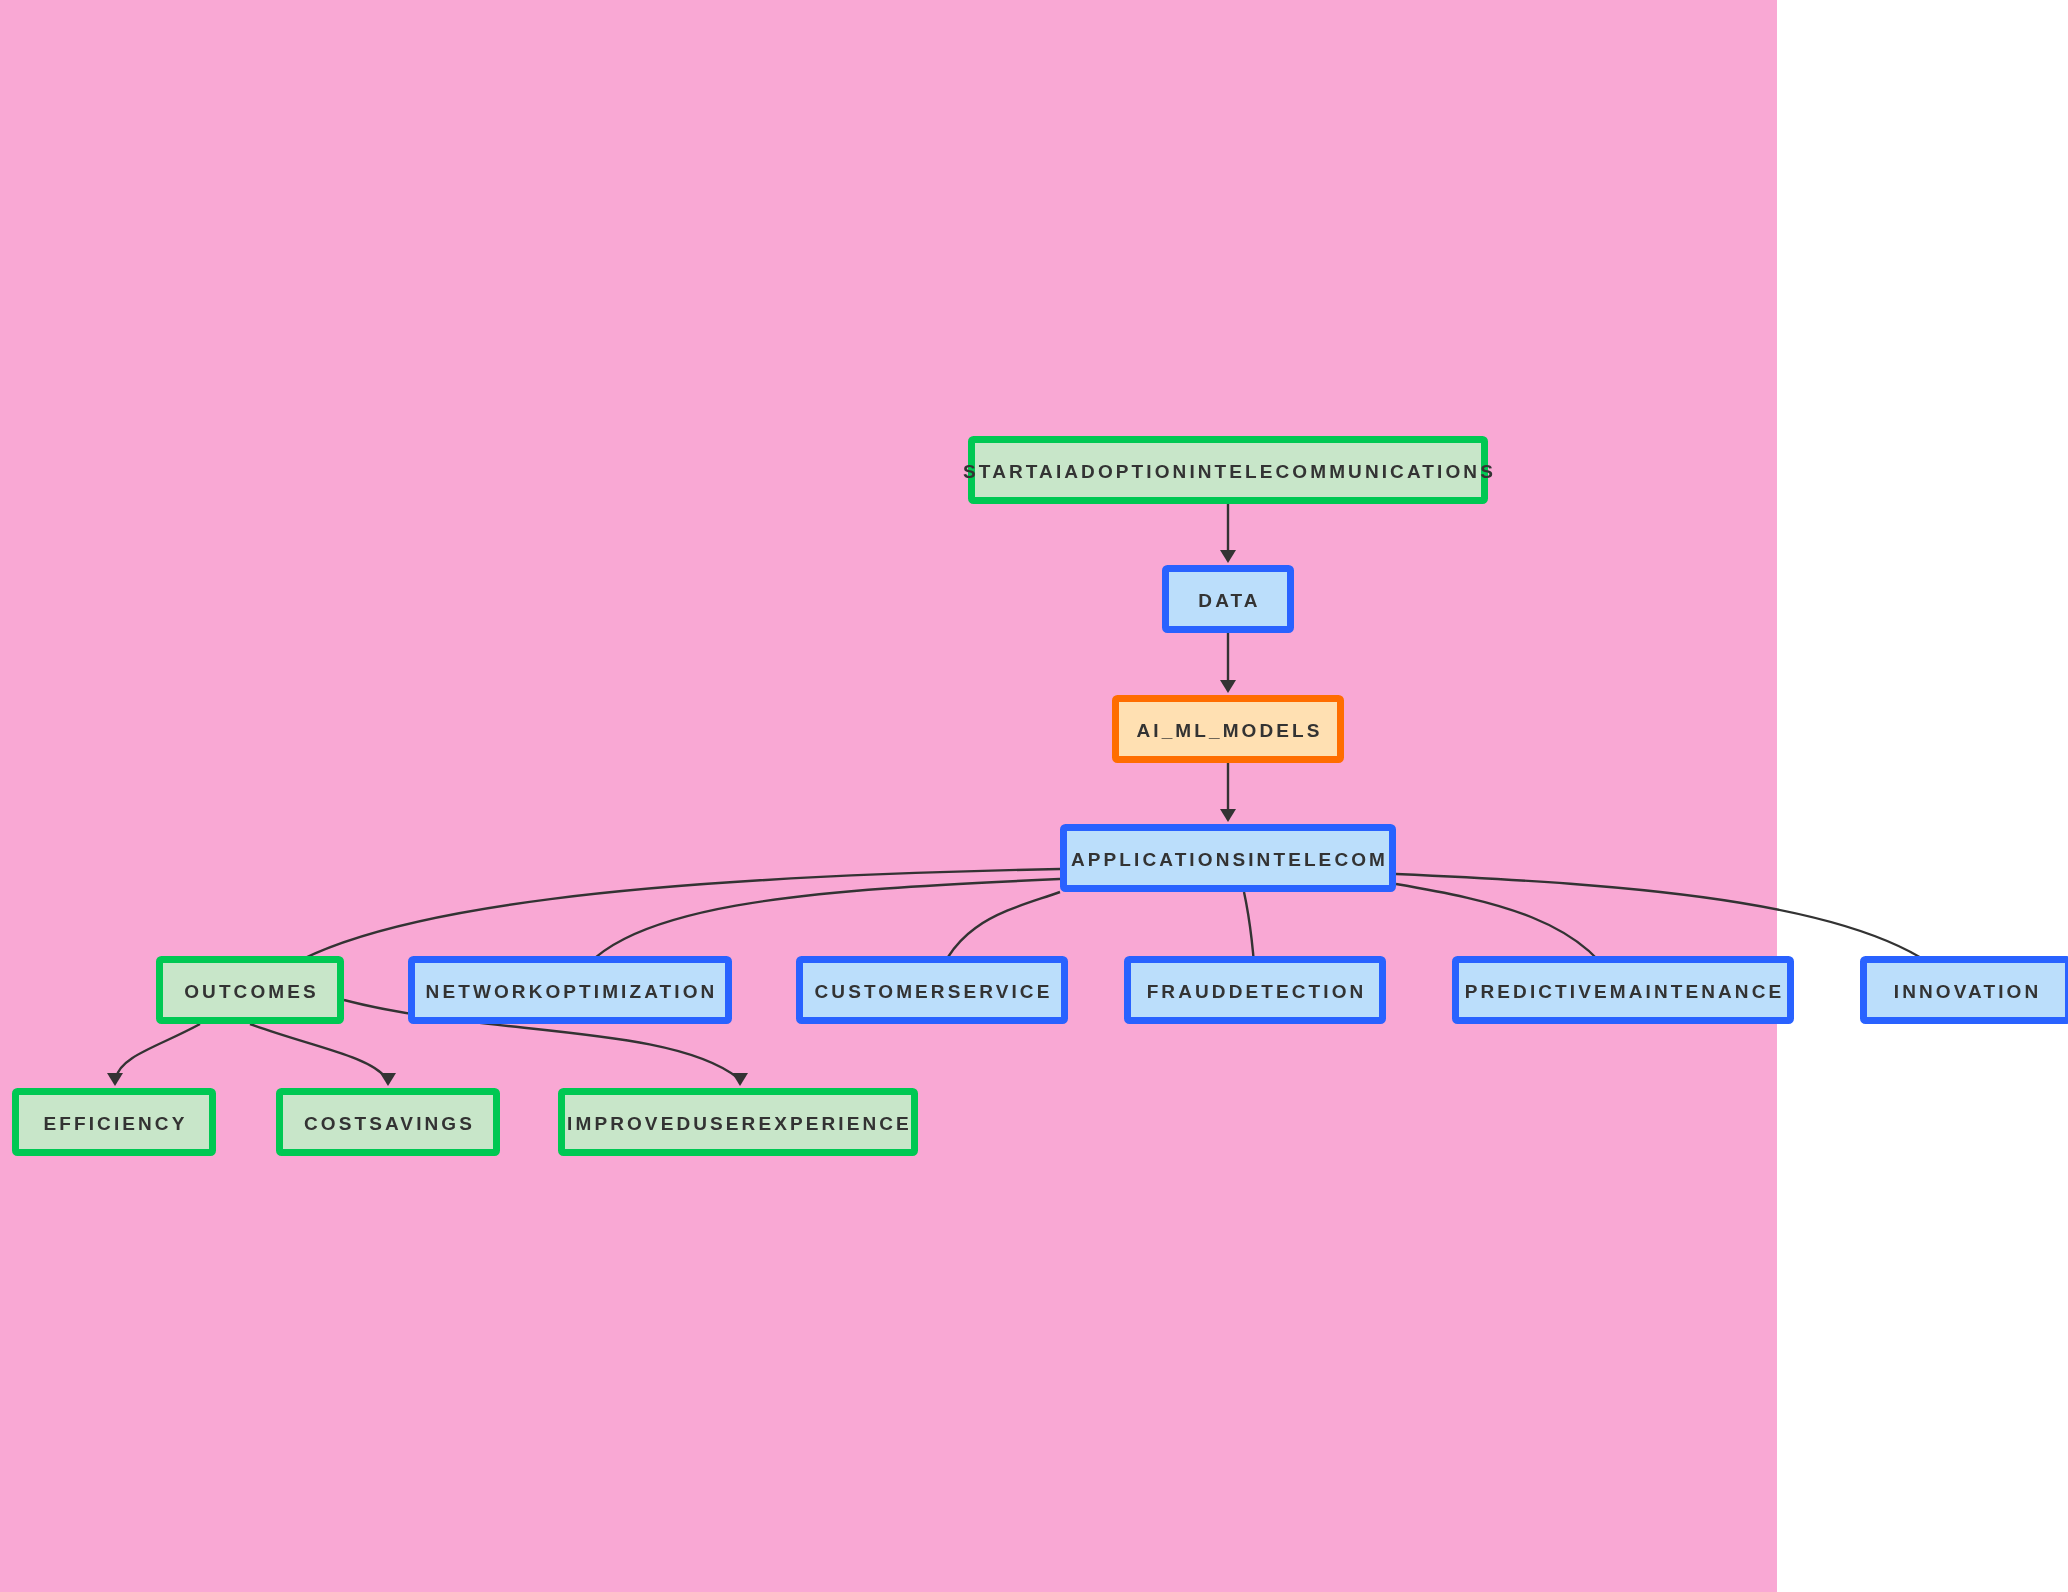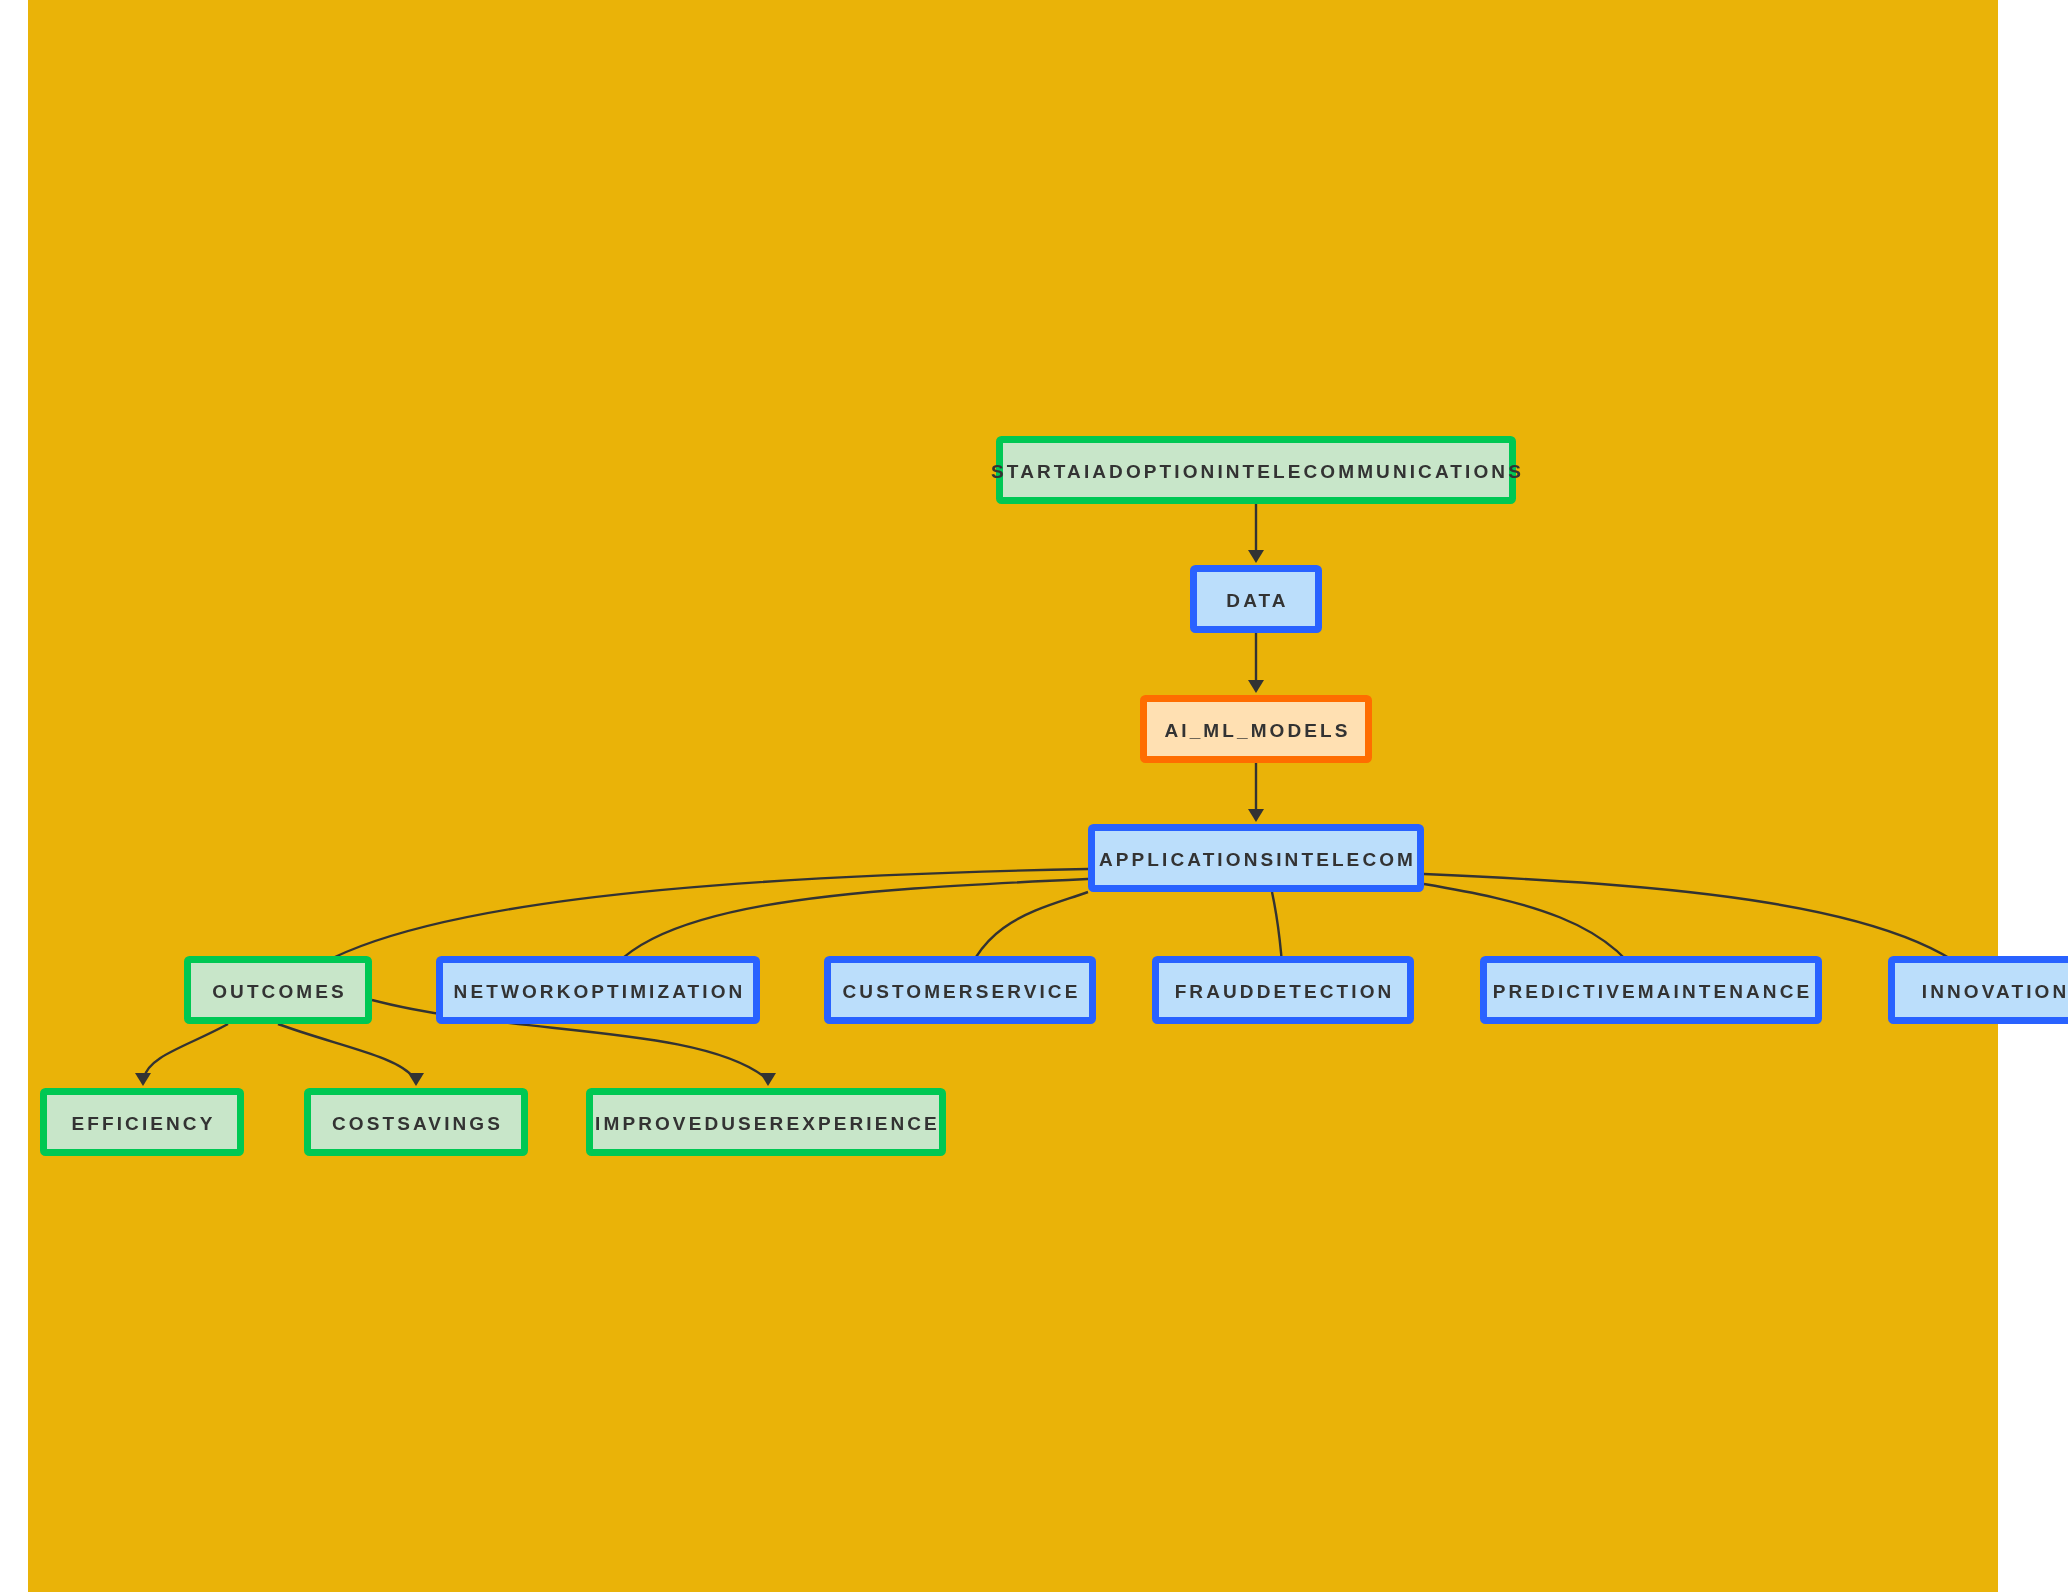--- a/index.html
+++ b/index.html
@@ -8,24 +8,23 @@
     background: #ffffff;
   }
   body {
     width: 2068px;
     height: 1592px;
     font-family: "Liberation Sans", sans-serif;
     overflow: hidden;
   }
   #flowchart-root {
     position: relative;
-    width: 1970px;
+    width: 1777px;
     height: 1592px;
-    background: #eab308;
-    margin-left: 28px;
+    background: #f9a8d4;
   }
   svg#diagram {
     position: absolute;
     top: 0;
     left: 0;
     width: 2068px;
     height: 1592px;
     display: block;
   }
   .node-rect {

